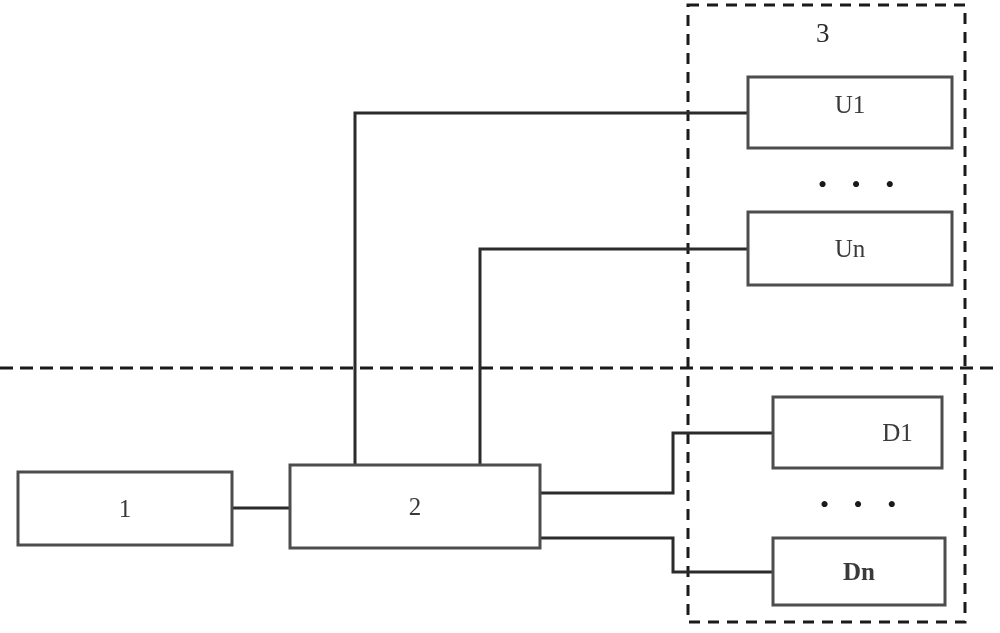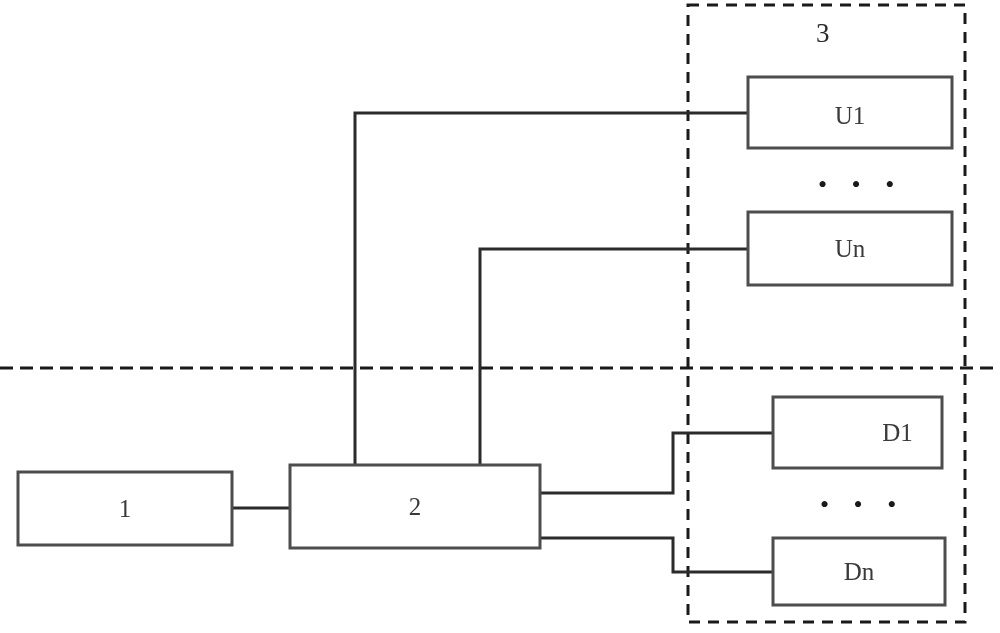--- a/index.html
+++ b/index.html
@@ -78,27 +78,27 @@
       <rect x="748" y="212" width="204" height="73" fill="#ffffff" stroke="#4d4d4d" stroke-width="3"></rect>
       <rect x="773" y="397" width="169" height="71" fill="#ffffff" stroke="#4d4d4d" stroke-width="3"></rect>
       <rect x="773" y="538" width="172" height="67" fill="#ffffff" stroke="#4d4d4d" stroke-width="3"></rect>
     </g>
   </svg>
 
   <div class="node-label" style="left:18px; top:472px; width:214px; height:73px;">1</div>
 
   <div class="node-label" style="left:290px; top:465px; width:250px; height:83px;">2</div>
 
-  <div class="node-label" style="left:748px; top:88px; width:204px; height:56px;">U1</div>
+  <div class="node-label" style="left:748px; top:77px; width:204px; height:56px;">U1</div>
 
   <div class="node-label" style="left:748px; top:212px; width:204px; height:73px;border-radius:9px;">Un</div>
 
   <div class="node-label" style="left:773px; top:397px; width:169px; height:71px;padding-left:40px;">D1</div>
 
-  <div class="node-label" style="left:773px; top:538px; width:172px; height:67px;">Dn</div>
+  <div class="node-label" style="left:773px; top:538px; width:172px; height:67px;font-weight:bold;">Dn</div>
 
   <div class="group-label" style="left:816px; top:18px;">3</div>
 
   <div class="ellipsis-label" style="left:818px; top:170px;">• • •</div>
 
   <div class="ellipsis-label" style="left:820px; top:490px;">• • •</div>
 
 </div>
 
 </body></html>

